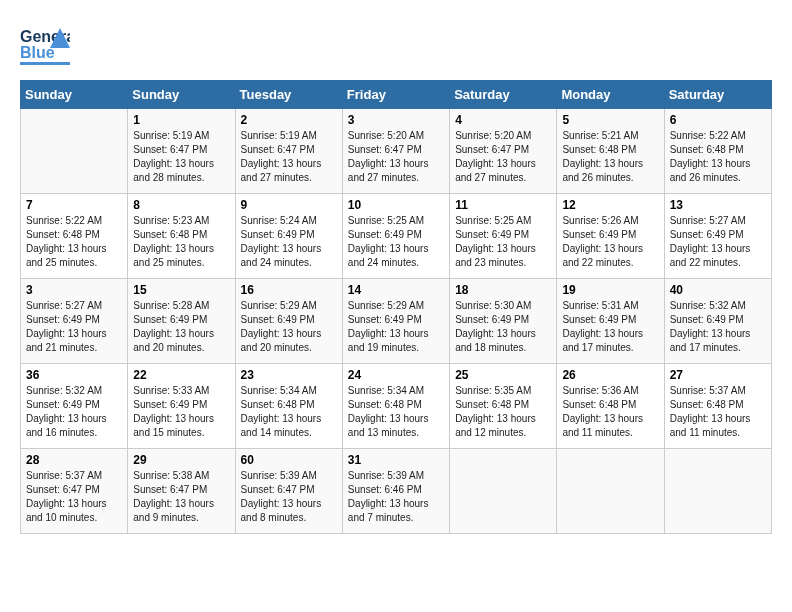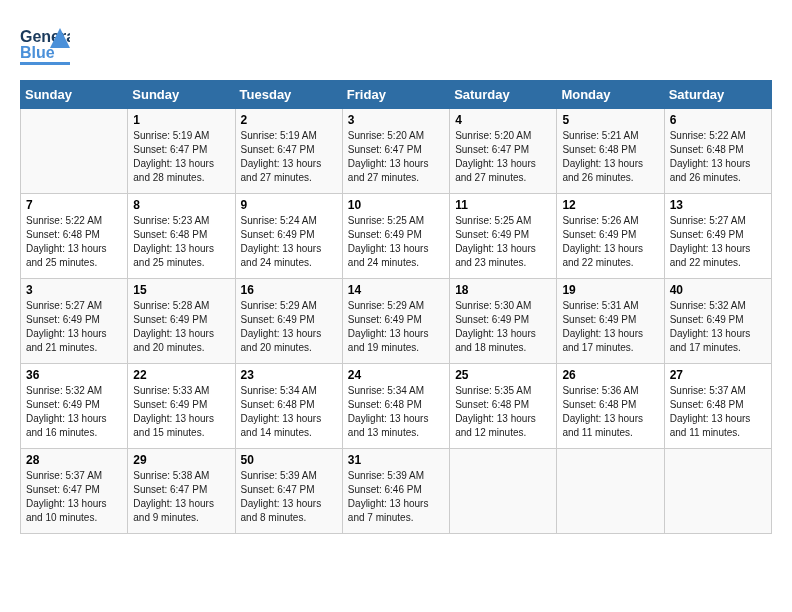--- a/index.html
+++ b/index.html
@@ -223,21 +223,21 @@
       <tr>
         <td>
           <span class="day-num">28</span>
           <div class="day-info">Sunrise: 5:37 AM<br>Sunset: 6:47 PM<br>Daylight: 13 hours<br>and 10 minutes.</div>
         </td>
         <td>
           <span class="day-num">29</span>
           <div class="day-info">Sunrise: 5:38 AM<br>Sunset: 6:47 PM<br>Daylight: 13 hours<br>and 9 minutes.</div>
         </td>
         <td>
-          <span class="day-num">50</span>
+          <span class="day-num">60</span>
           <div class="day-info">Sunrise: 5:39 AM<br>Sunset: 6:47 PM<br>Daylight: 13 hours<br>and 8 minutes.</div>
         </td>
         <td>
           <span class="day-num">31</span>
           <div class="day-info">Sunrise: 5:39 AM<br>Sunset: 6:46 PM<br>Daylight: 13 hours<br>and 7 minutes.</div>
         </td>
         <td></td>
         <td></td>
         <td></td>
       </tr>

